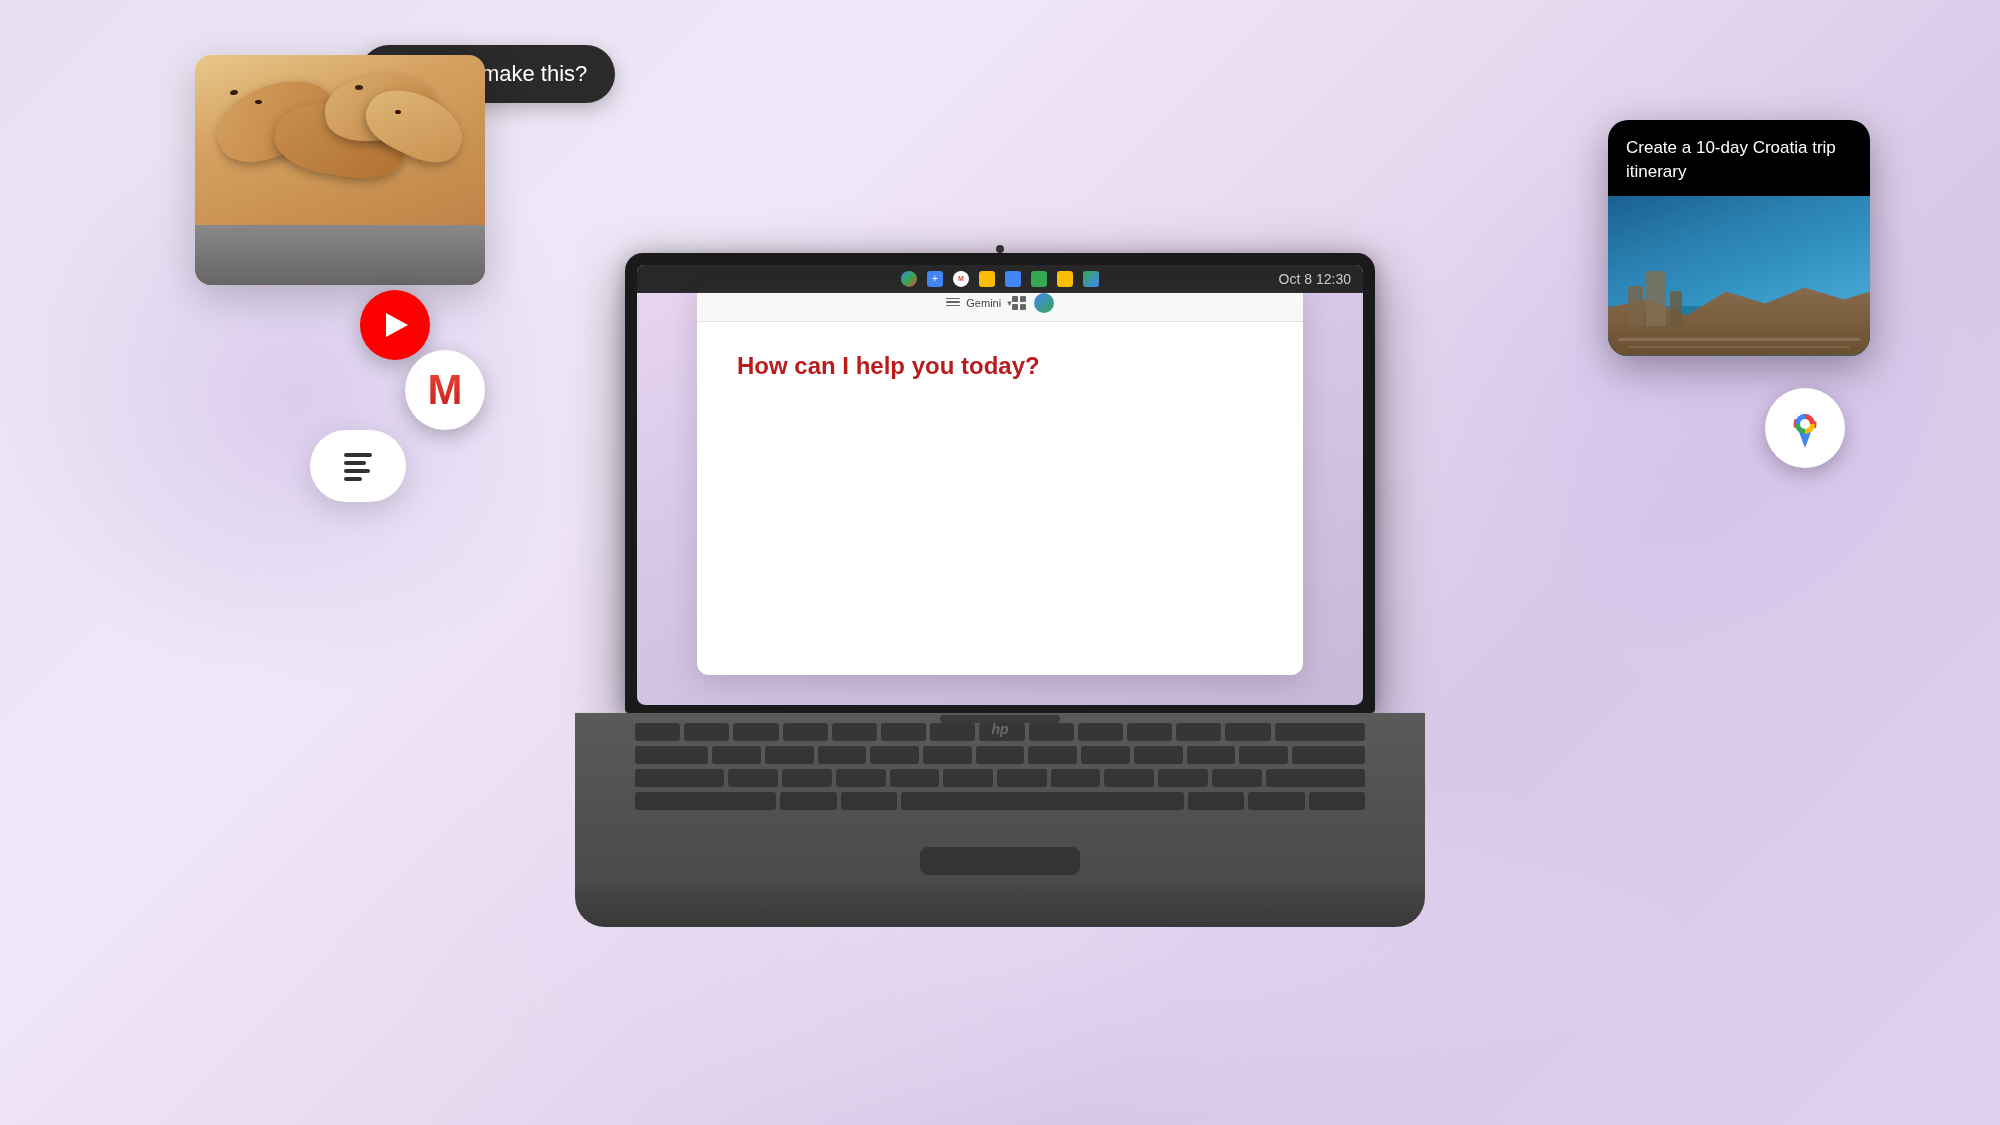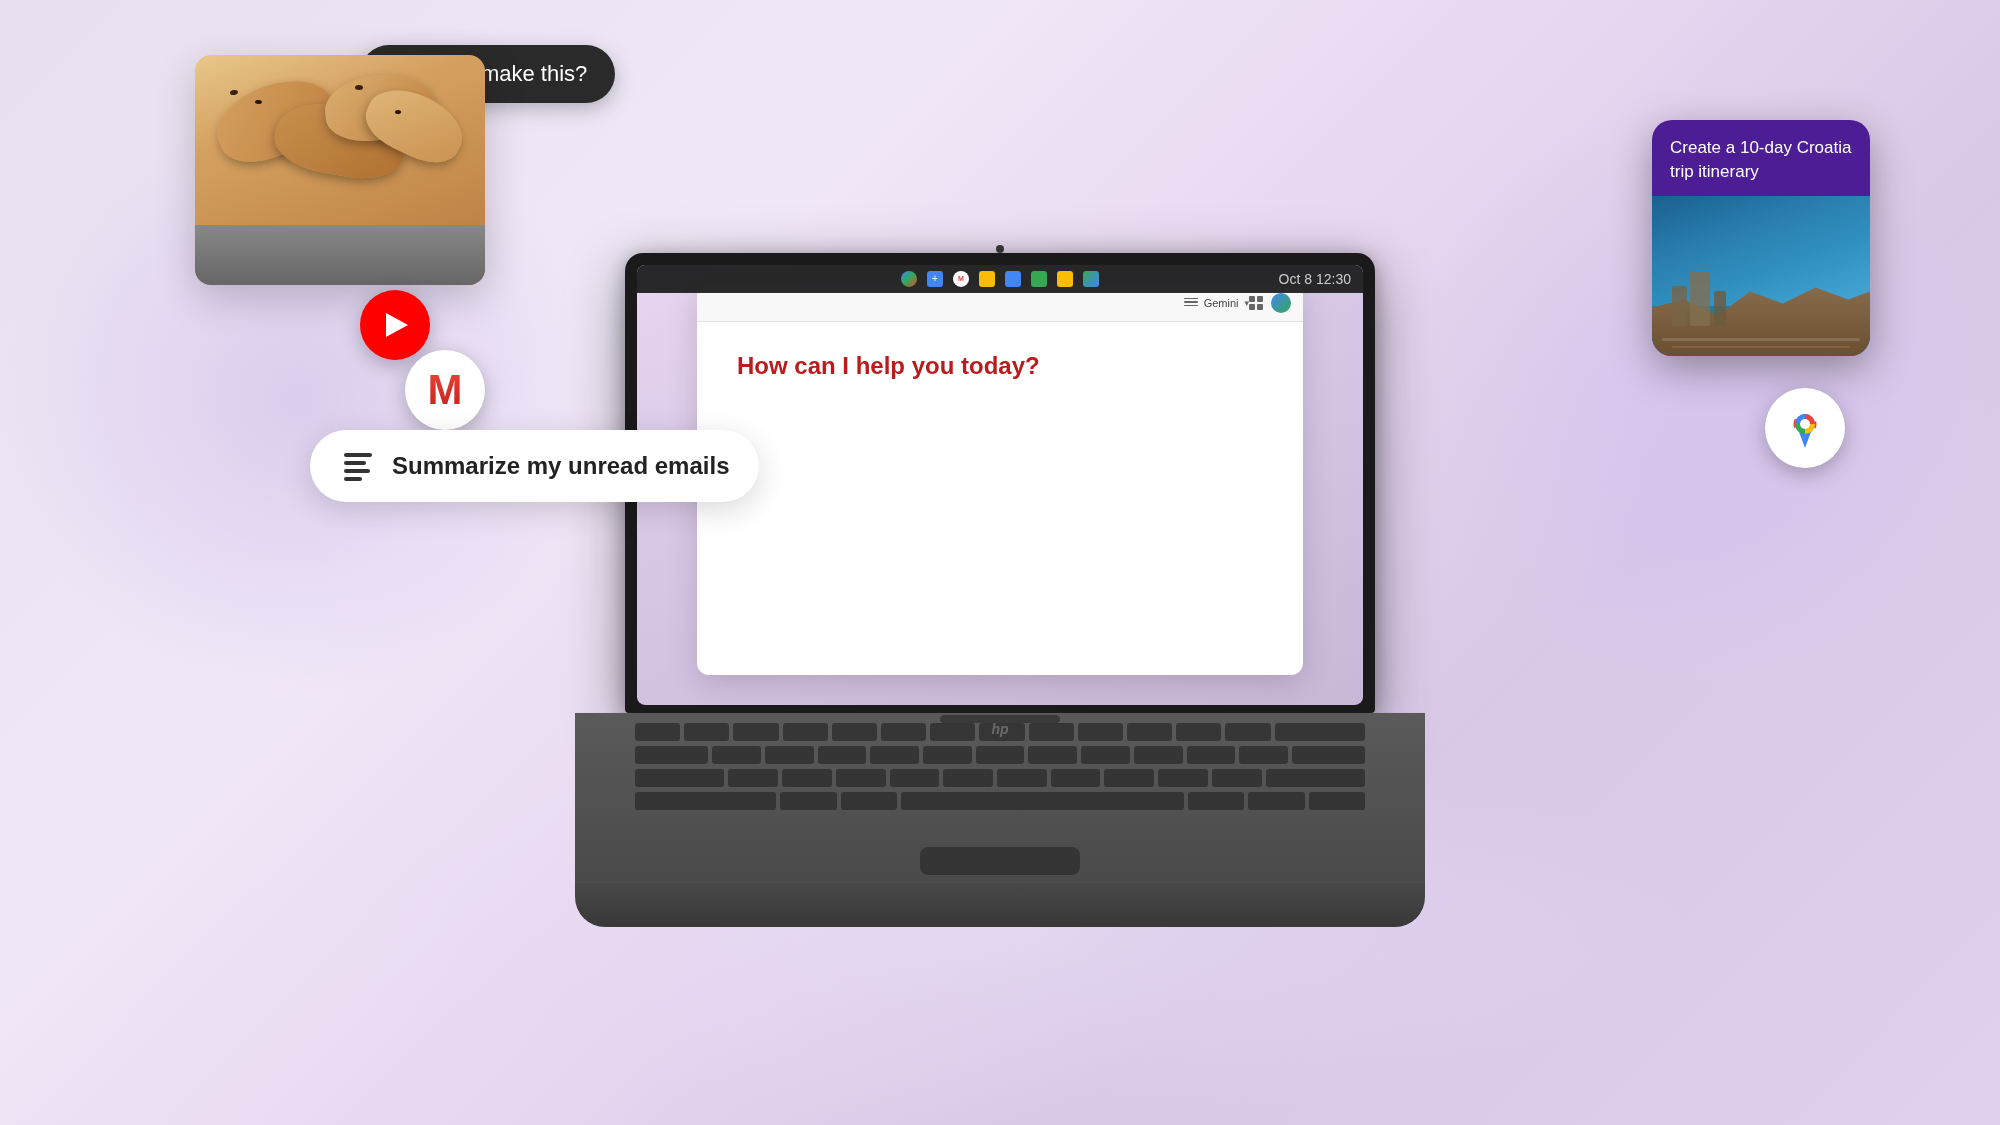--- a/index.html
+++ b/index.html
@@ -83,21 +83,21 @@
       background: white;
       border-radius: 12px;
       box-shadow: 0 8px 30px rgba(0,0,0,0.15);
       overflow: hidden;
     }
     .gemini-titlebar {
       background: #f8f8f8;
       padding: 8px 12px;
       display: flex;
       align-items: center;
-      justify-content: flex-end;
+      justify-content: center;
       border-bottom: 1px solid #e0e0e0;
     }
     .gemini-titlebar-left {
       display: flex;
       align-items: center;
       gap: 6px;
     }
     .menu-icon {
       width: 14px;
       height: 10px;
@@ -326,22 +326,22 @@
       font-size: 24px;
       font-weight: 600;
       color: #222;
     }
 
     
     .card-croatia {
       position: absolute;
       right: 130px;
       top: 120px;
-      width: 218px;
-      background: #4c1d95;
+      width: 262px;
+      background: #000000;
       border-radius: 20px;
       overflow: hidden;
       box-shadow: 0 12px 40px rgba(0,0,0,0.35);
       z-index: 10;
     }
     .croatia-text {
       padding: 16px 18px 12px;
       font-size: 17px;
       color: white;
       font-weight: 500;
@@ -594,14 +594,13 @@
 
 <div class="pill-summarize">
   <div class="pill-icon">
     <svg width="32" height="32" viewBox="0 0 32 32">
       <rect x="2" y="3" width="28" height="4" rx="2" fill="#333"></rect>
       <rect x="2" y="11" width="22" height="4" rx="2" fill="#333"></rect>
       <rect x="2" y="19" width="26" height="4" rx="2" fill="#333"></rect>
       <rect x="2" y="27" width="18" height="4" rx="2" fill="#333"></rect>
     </svg>
   </div>
-  <span class="pill-text">Summarize my unread emails</span>
 </div>
 
 </body></html>

